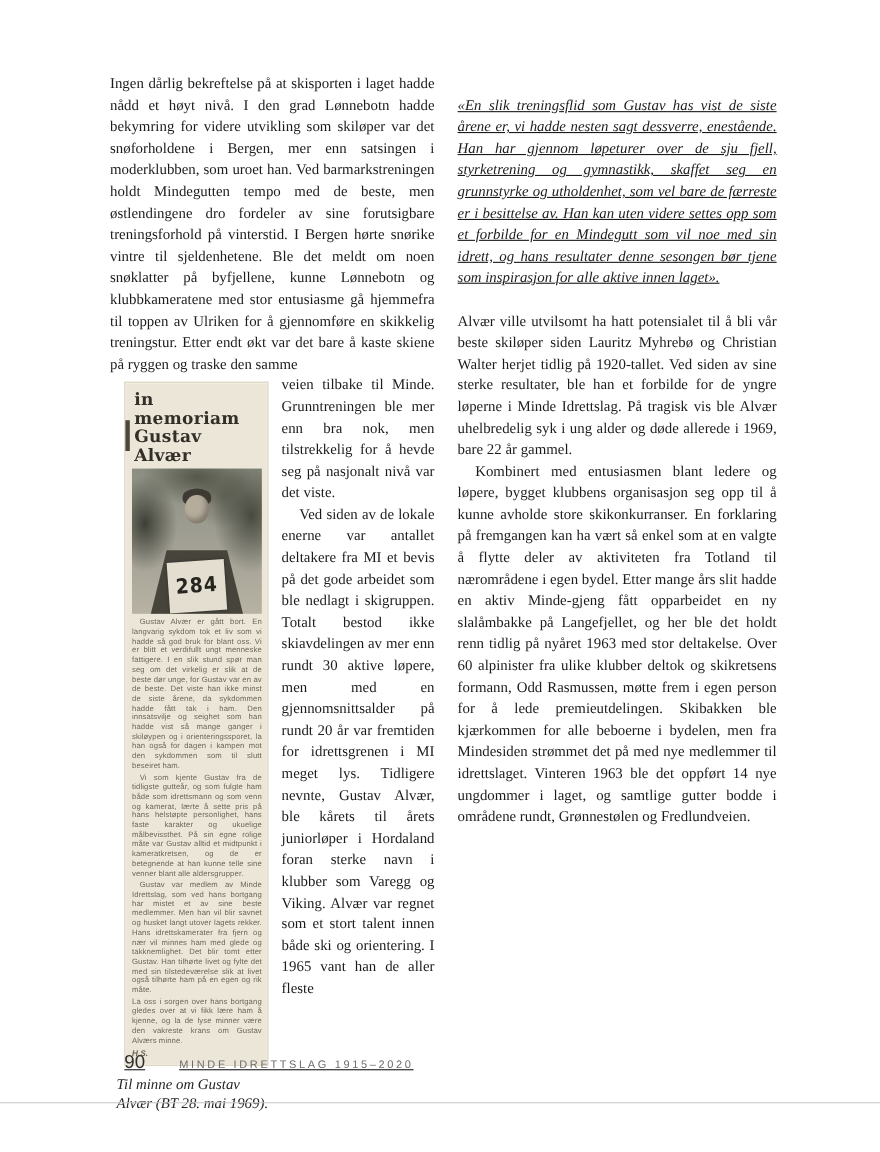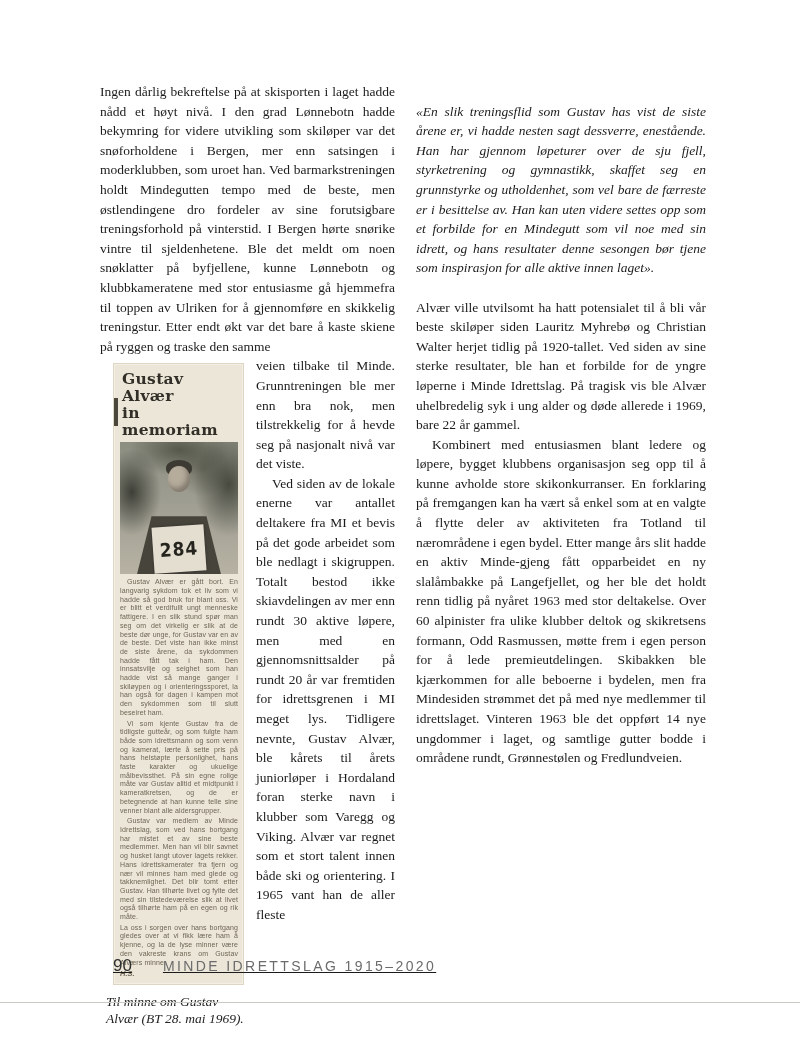--- a/index.html
+++ b/index.html
@@ -2,32 +2,32 @@
 <html><head>
 <meta charset="utf-8">
 <style>
   html,body{margin:0;padding:0;}
   body{
     width:800px;height:1047px;position:relative;background:#ffffff;
     font-family:"Liberation Serif", serif;color:#1b1b1b;
     -webkit-font-smoothing:antialiased;overflow:hidden;
   }
   .content{
-    position:absolute;top:82px;left:100px;width:606px;
+    position:absolute;top:66px;left:100px;width:606px;
     display:flex;gap:21px;
   }
   .col-left{width:295px;}
   .col-right{width:290px;}
   .para{
     font-size:13.5px;line-height:19.6px;text-align:justify;
     text-justify:inter-word;margin:0;color:#1b1b1b;
   }
   .para.indent{text-indent:16px;}
   .para.quote{
-    font-style:italic;margin:19.6px 0;
+    font-style:italic;margin:19.6px 0;text-decoration:underline;
   }
   
   .clipping{
     float:left;width:131px;margin:7px 12px 4px 13px;position:relative;
   }
   .clip-inner{
     background:#ebe6d7;border:1px solid #ddd6c2;
     box-shadow:0 0 0 1px #f3efe4 inset;
     padding:5px 5px 6px 6px;position:relative;
   }
@@ -89,41 +89,41 @@
   }
   
   .footer{
     position:absolute;left:113px;top:956px;
     display:flex;align-items:baseline;gap:31px;text-decoration:underline;
   }
   .page-num{
     font-family:"Liberation Sans", sans-serif;font-size:17px;color:#2e2e2e;
   }
   .book-title{
-    font-family:"Liberation Sans", sans-serif;font-size:14px;
+    font-family:"Liberation Sans", sans-serif;font-size:10px;
     letter-spacing:2.4px;color:#6b6b6b;
   }
   .bottom-rule{
     position:absolute;left:0;top:1002px;width:800px;height:1px;background:#cbc9c4;
   }
 </style>
 </head>
 <body>
 
 <div class="content">
 
   <div class="col-left">
     <div class="para">Ingen dårlig bekreftelse på at skisporten i laget hadde nådd et høyt nivå. I den grad Lønnebotn hadde bekymring for videre utvikling som skiløper var det snøforholdene i Bergen, mer enn satsingen i moderklubben, som uroet han. Ved barmarkstreningen holdt Mindegutten tempo med de beste, men østlendingene dro fordeler av sine forutsigbare treningsforhold på vinterstid. I Bergen hørte snørike vintre til sjeldenhetene. Ble det meldt om noen snøklatter på byfjellene, kunne Lønnebotn og klubbkameratene med stor entusiasme gå hjemmefra til toppen av Ulriken for å gjennomføre en skikkelig treningstur. Etter endt økt var det bare å kaste skiene på ryggen og traske den samme</div>
 
     <figure class="clipping">
       <div class="clip-inner">
         <span class="clip-edge-mark"></span>
         <div class="clip-headline">
+          <div>in memoriam</div>
           <div>Gustav Alvær</div>
-          <div>in memoriam</div>
         </div>
         <div class="clip-photo">
           <div class="ph-hair"></div>
           <div class="ph-head"></div>
           <div class="ph-torso"></div>
           <div class="ph-bib">
             <span class="bib-number">284</span>
           </div>
         </div>
         <div class="clip-body">

